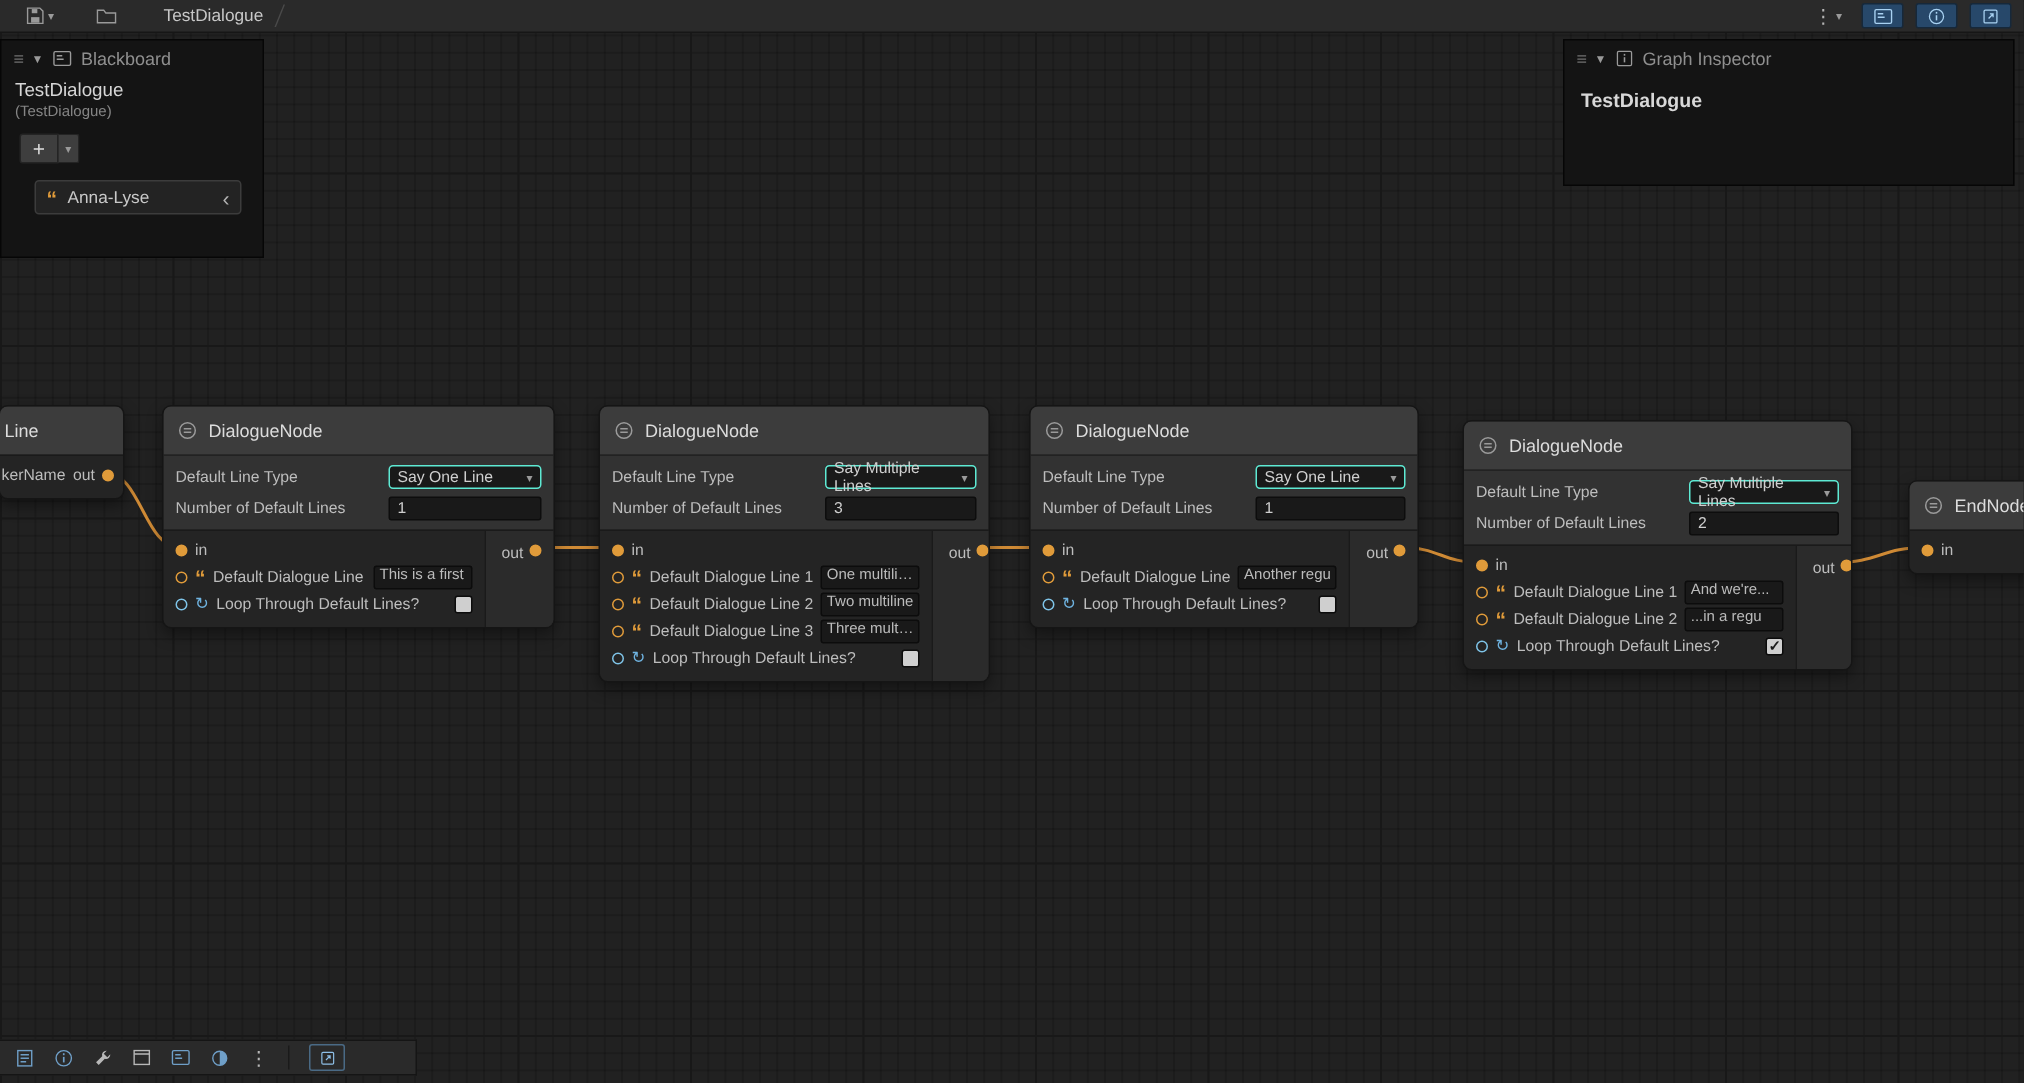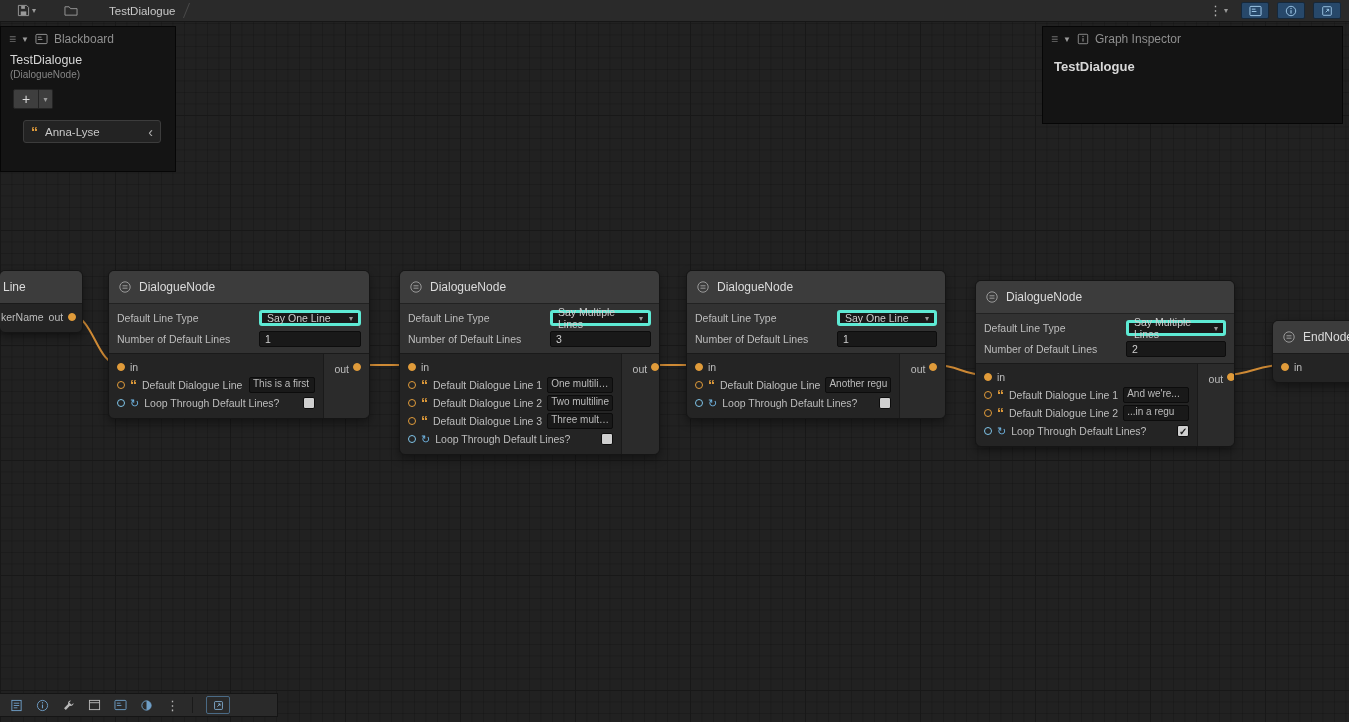--- a/index.html
+++ b/index.html
@@ -52,21 +52,21 @@
 
   
   .node { position:absolute; z-index:2; background:#242424; border:1px solid #151515; border-radius:6px;
     overflow:hidden; box-shadow:0 4px 10px rgba(0,0,0,.4); color:#c3c3c3; }
   .node-title { display:flex; align-items:center; gap:7px; height:32px; background:#3c3c3c;
     padding:0 9px; font-size:12px; color:#dcdcdc; }
   .node-props { background:#323232; border-top:1px solid #222; padding:5px 8px;
     display:flex; flex-direction:column; gap:3px; }
   .prop-row { display:flex; align-items:center; height:18px; }
   .prop-label { width:142px; font-size:10.5px; color:#bdbdbd; flex:none; }
-  .dropdown { flex:1; height:16px; background:#191919; border:3px solid #5eead4; border-radius:3px;
+  .dropdown { flex:1; height:16px; background:#191919; border:1px solid #5eead4; border-radius:3px;
     display:flex; align-items:center; justify-content:space-between; padding:0 5px; font-size:10.5px; color:#cfcfcf; }
   .numfield { flex:1; height:16px; background:#191919; border:1px solid #0d0d0d; border-radius:2px;
     display:flex; align-items:center; padding:0 5px; font-size:10.5px; color:#cfcfcf; }
   .node-ports { display:flex; border-top:1px solid #1a1a1a; }
   .ports-in { flex:1; padding:4px 0 6px; }
   .ports-out { width:46px; flex:none; background:#2b2b2b; border-left:1px solid #1a1a1a;
     display:flex; align-items:flex-start; justify-content:flex-end; gap:4px; padding:9px 8px; }
   .port-row { display:flex; align-items:center; gap:5px; height:18px; padding:0 8px; }
   .port-label { font-size:10.5px; color:#bdbdbd; white-space:nowrap; }
   .dot { width:8px; height:8px; border-radius:50%; border:1.5px solid #e09b3a; flex:none; }
@@ -414,21 +414,21 @@
     <span class="caret">▼</span>
     <span class="sq-icon">
       <svg width="13" height="12" viewBox="0 0 14 13">
           <rect x="1" y="1.5" width="12" height="10" rx="1" fill="none" stroke="currentColor"></rect>
           <path d="M3 4.5h4M3 7h5" stroke="currentColor"></path>
         </svg>
     </span>
     <span>Blackboard</span>
   </div>
   <div class="bb-name">TestDialogue</div>
-  <div class="bb-type">(DialogueNode)</div>
+  <div class="bb-type">(TestDialogue)</div>
   <div class="bb-addrow">
     <div class="bb-add">+</div>
     <div class="bb-add-caret">
       <span class="caret">▾</span>
     </div>
   </div>
   <div class="bb-pill">
     <span class="quote">“</span>
     <span>Anna-Lyse</span>
     <span class="chev">‹</span>

